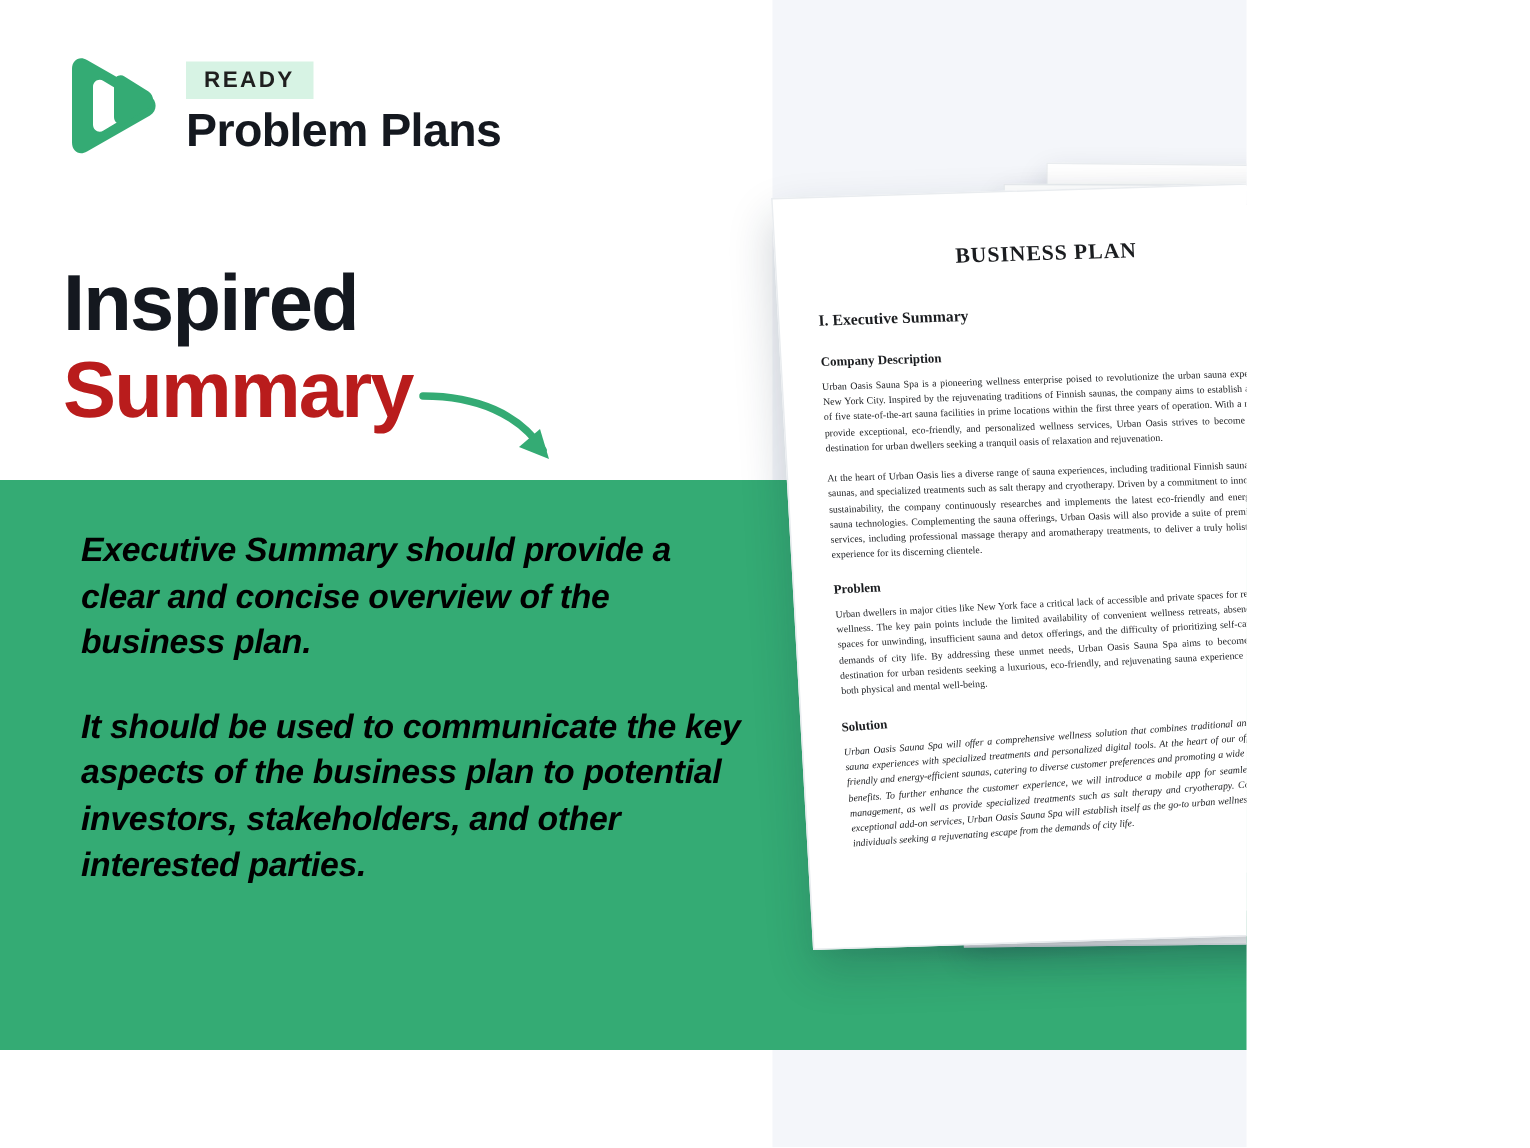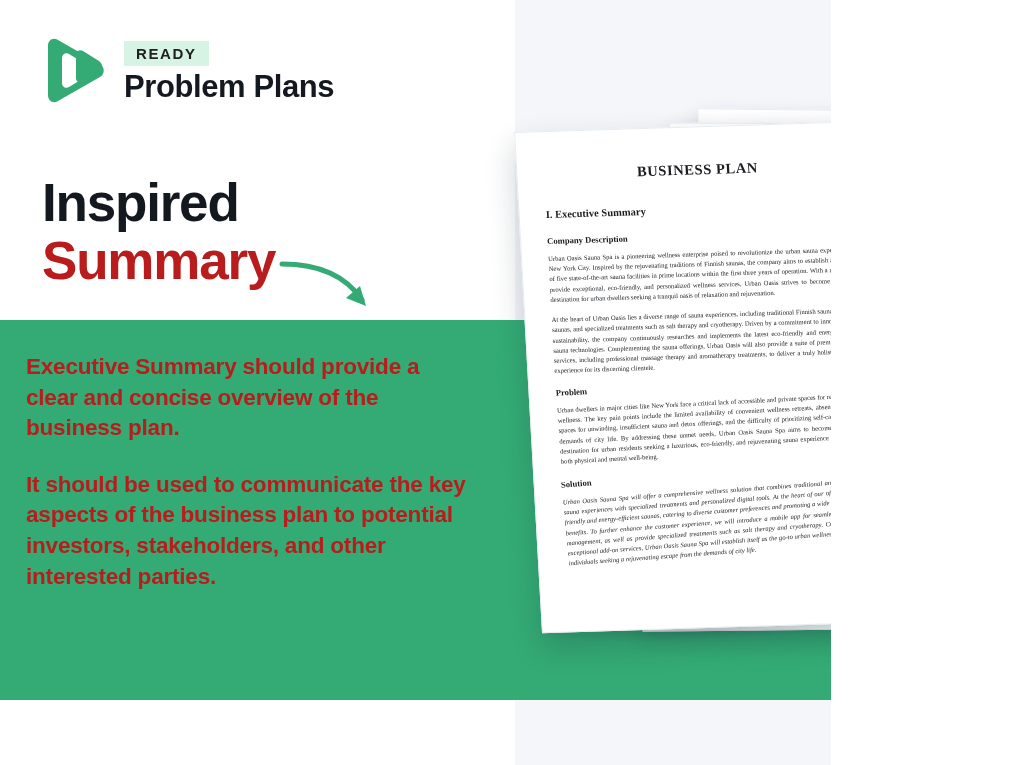--- a/index.html
+++ b/index.html
@@ -101,24 +101,25 @@
   .arrow {
     position: absolute;
     left: 278px;
     top: 258px;
     width: 110px;
     height: 70px;
   }
   
   .copy {
     position: absolute;
-    left: 26px;
+    left: 54px;
     top: 352px;
     width: 440px;
-    color: #b91c1c;
+    color: #000000;
+    font-style: italic;
   }
   .copy p {
     margin: 0 0 26px 0;
     font-size: 22.5px;
     font-weight: bold;
     line-height: 1.36;
     letter-spacing: -0.2px;
   }
   .copy p:last-child { margin-bottom: 0; }
 

